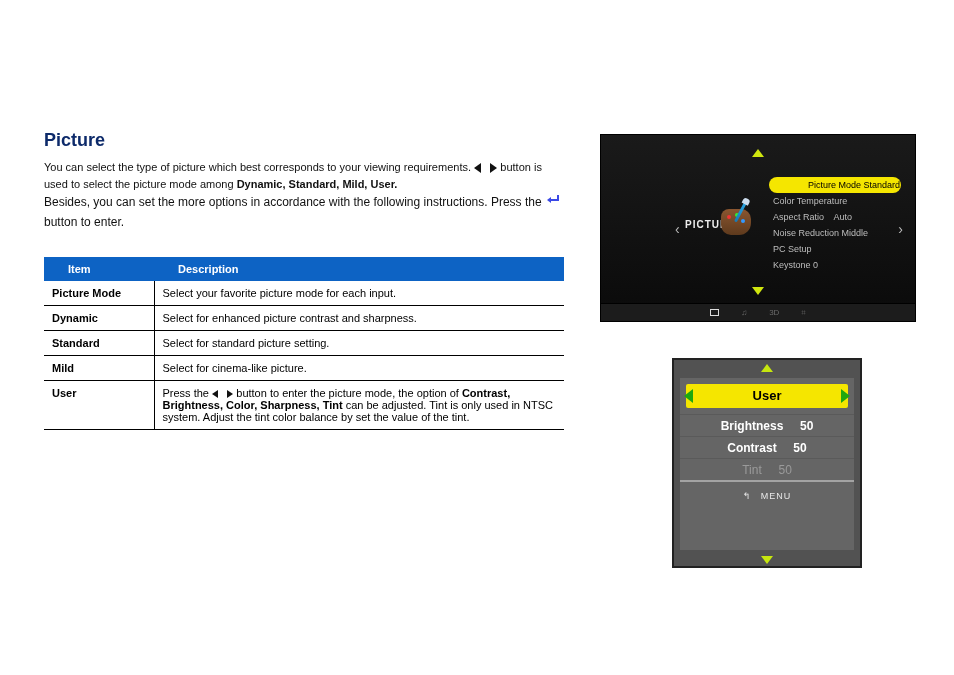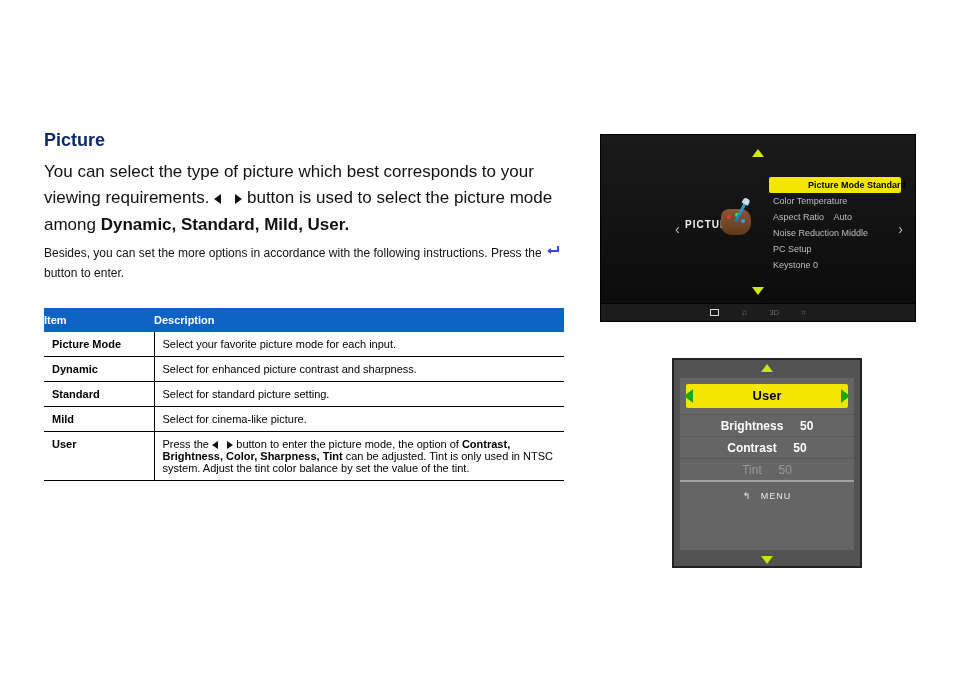--- a/index.html
+++ b/index.html
@@ -11,32 +11,32 @@
     font-family: Arial, sans-serif;
     background: #fff;
     position: relative;
     overflow: hidden;
   }
   .page { position: relative; width: 784px; height: 675px; }
 
   
   .left { position: absolute; left: 44px; top: 130px; width: 520px; }
   .title { font-size: 18px; font-weight: bold; color: #0d2a6a; margin-bottom: 8px; }
-  .intro { font-size: 17px; color: #111; line-height: 1.55; margin-bottom: 6px; }
+  .intro { font-size: 11px; color: #111; line-height: 1.55; }
   .intro2 { font-size: 12px; color: #111; line-height: 1.55; margin-bottom: 26px; }
   .tri-left, .tri-right { display:inline-block; width:0; height:0; vertical-align:middle; }
   .tri-left { border-top:5px solid transparent; border-bottom:5px solid transparent; border-right:7px solid #111; }
   .tri-right{ border-top:5px solid transparent; border-bottom:5px solid transparent; border-left:7px solid #111; }
 
   .enter-icon { display:inline-block; vertical-align:middle; }
   .enter-icon svg { width:16px; height:14px; }
 
   
   table.menu { border-collapse: collapse; width: 520px; font-size: 11px; }
-  table.menu th { background:#0d63c4; color:#fff; font-weight:bold; text-align:left; padding:6px 0; border:none; }
+  table.menu th { background:#0d63c4; color:#fff; font-weight:bold; text-align:left; padding:6px 24px; border:none; }
   table.menu th.col-item { width:110px; }
   table.menu td { border-bottom:1px solid #000; padding:6px 8px; vertical-align:top; }
   table.menu td.item { font-weight:bold; width:110px; border-right:1px solid #000; }
   table.menu tr.last td { border-bottom:1px solid #000; }
   .tri-sm-left, .tri-sm-right { display:inline-block; width:0; height:0; vertical-align:middle; }
   .tri-sm-left { border-top:4px solid transparent; border-bottom:4px solid transparent; border-right:6px solid #111; }
   .tri-sm-right{ border-top:4px solid transparent; border-bottom:4px solid transparent; border-left:6px solid #111; }
 
   
   .osd-main { position:absolute; left:600px; top:134px; width:316px; height:188px; background:linear-gradient(#1a1a1a,#0a0a0a); border:1px solid #000; }
@@ -50,21 +50,21 @@
   .osd-main .label-picture { position:absolute; left:84px; top:84px; color:#eee; font-size:10px; letter-spacing:1px; font-weight:bold; }
   .osd-main .palette { position:absolute; left:120px; top:74px; width:30px; height:26px; background:linear-gradient(#8a5630,#5e3a1d); border-radius:8px 10px 12px 10px; }
   .osd-main .palette .dot { position:absolute; width:4px; height:4px; border-radius:50%; }
   .osd-main .palette .d1 { left:6px; top:6px; background:#e33; }
   .osd-main .palette .d2 { left:14px; top:4px; background:#3e3; }
   .osd-main .palette .d3 { left:20px; top:10px; background:#39f; }
   .osd-main .brush { position:absolute; left:138px; top:66px; width:3px; height:22px; background:linear-gradient(#2aa7e6,#1679b5); transform:rotate(28deg); border-radius:2px; }
   .osd-main .brush:after{ content:""; position:absolute; left:-2px; top:-4px; width:7px; height:6px; background:#cde; border-radius:3px 3px 0 0; }
   .osd-main .list { position:absolute; left:168px; top:42px; width:132px; }
   .osd-main .li { color:#bdbdbd; font-size:9px; line-height:14px; padding:1px 4px; white-space:nowrap; }
-  .osd-main .li.sel { background:#f5e600; color:#000; font-weight:bold; border-radius:2px;padding-left:39px; }
+  .osd-main .li.sel { background:#f5e600; color:#000; font-weight:normal; border-radius:8px;padding-left:39px; }
   .osd-main .dock { position:absolute; left:0; right:0; bottom:0; height:18px; background:#1c1c1c; border-top:1px solid #000; display:flex; align-items:center; justify-content:center; gap:22px; }
   .osd-main .dock span { color:#6a6a6a; font-size:8px; }
   .osd-main .dock span.active { color:#ddd; }
   .osd-main .dock .mon { width:9px; height:7px; border:1px solid #ddd; display:inline-block; vertical-align:middle; }
 
   
   .osd-user { position:absolute; left:672px; top:358px; width:190px; height:210px; background:#525252; border:2px solid #222; }
   .osd-user .up, .osd-user .down { position:absolute; left:50%; transform:translateX(-50%); width:0; height:0; }
   .osd-user .up   { top:4px;  border-left:6px solid transparent; border-right:6px solid transparent; border-bottom:8px solid #c6e60e; }
   .osd-user .down { bottom:2px; border-left:6px solid transparent; border-right:6px solid transparent; border-top:8px solid #c6e60e; }

